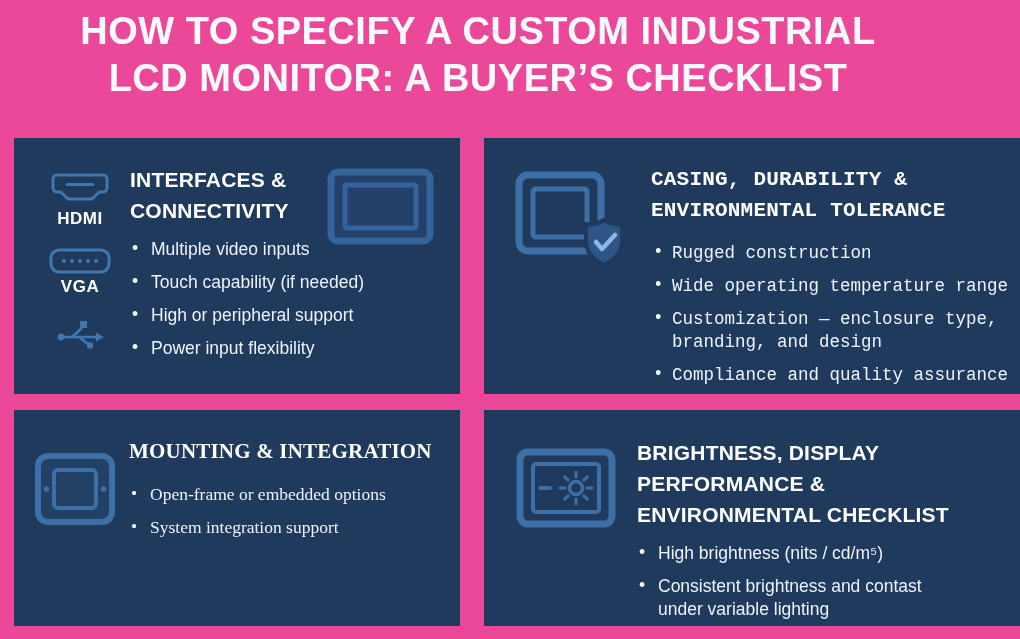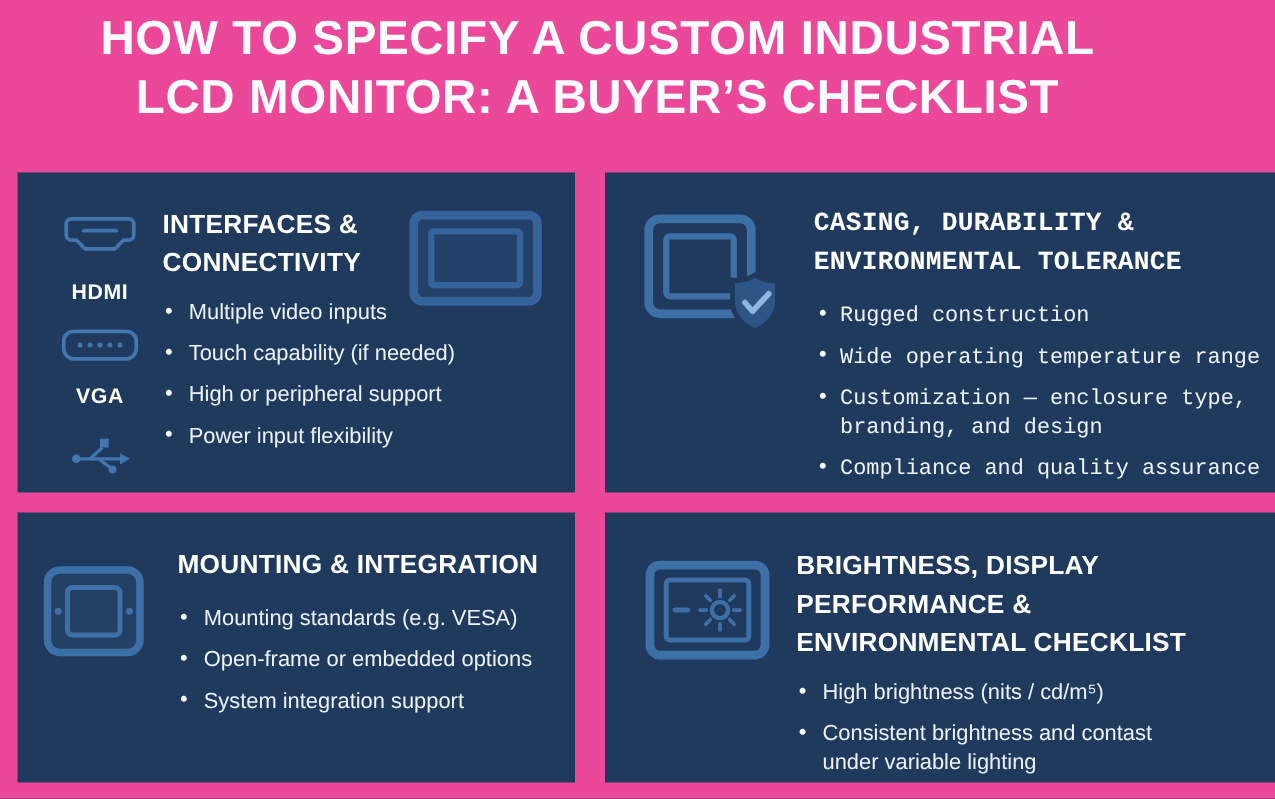--- a/index.html
+++ b/index.html
@@ -31,34 +31,34 @@
   .card-title span { display:block; }
 
   .bullets { list-style:none; display:flex; flex-direction:column; gap:10px;
              font-size:17.5px; line-height:23px; color:#EDF3FA; }
   .bullets li { position:relative; padding-left:21px; }
   .bullets li::before { content:"•"; position:absolute; left:2px; top:-1px; color:#FFFFFF; }
 
   
   .ports-col { position:absolute; left:22px; top:30px; width:88px;
                display:flex; flex-direction:column; align-items:center; gap:19px; }
-  .port { display:flex; flex-direction:column; align-items:center; gap:18px; }
+  .port { display:flex; flex-direction:column; align-items:center; gap:3px; }
   .port-label { font-weight:bold; font-size:17px; color:#FFFFFF; letter-spacing:0.5px; }
   .card-interfaces .big-monitor { position:absolute; right:26px; top:30px; }
   .card-interfaces .card-body { position:absolute; left:116px; top:26px; width:250px; }
   .card-interfaces .bullets { margin-top:12px; }
 
   
   .card-casing .side-icon { position:absolute; left:30px; top:32px; }
   .card-casing .card-body { position:absolute; left:167px; top:26px; width:373px;font-family:Liberation Mono, monospace; }
   .card-casing .bullets { margin-top:16px; }
 
   
   .card-mounting .side-icon { position:absolute; left:20px; top:42px; }
-  .card-mounting .card-body { position:absolute; left:128px; top:26px; width:320px; }
+  .card-mounting .card-body { position:absolute; left:115px; top:26px; width:320px;font-family:Liberation Serif, serif; }
   .card-mounting .bullets { margin-top:16px; }
 
   
   .card-brightness .side-icon { position:absolute; left:32px; top:38px; }
   .card-brightness .card-body { position:absolute; left:153px; top:27px; width:330px; }
   .card-brightness .bullets { margin-top:12px; }
 
   svg { display:block; }
 </style>
 </head>
@@ -147,21 +147,20 @@
       <rect x="4" y="4" width="74" height="66" rx="10" fill="rgba(62,112,168,0.12)" stroke="#3E70A8" stroke-width="6"></rect>
       <rect x="20" y="18" width="42" height="38" rx="4" fill="none" stroke="#3E70A8" stroke-width="4"></rect>
       <circle cx="12.5" cy="37" r="2.8" fill="#3E70A8"></circle>
       <circle cx="69.5" cy="37" r="2.8" fill="#3E70A8"></circle>
     </svg>
     <div class="card-body">
       <h2 class="card-title">
         <span>MOUNTING &amp; INTEGRATION</span>
       </h2>
       <ul class="bullets">
-        <li>Mounting standards (e.g. VESA)</li>
         <li>Open-frame or embedded options</li>
         <li>System integration support</li>
       </ul>
     </div>
   </section>
 
   <section class="card card-brightness">
     <svg class="side-icon" width="100" height="80" viewBox="0 0 100 80">
       <rect x="4" y="4" width="92" height="72" rx="8" fill="none" stroke="#3E70A8" stroke-width="7"></rect>
       <rect x="17" y="16" width="66" height="48" rx="3" fill="none" stroke="#3E70A8" stroke-width="4"></rect>

